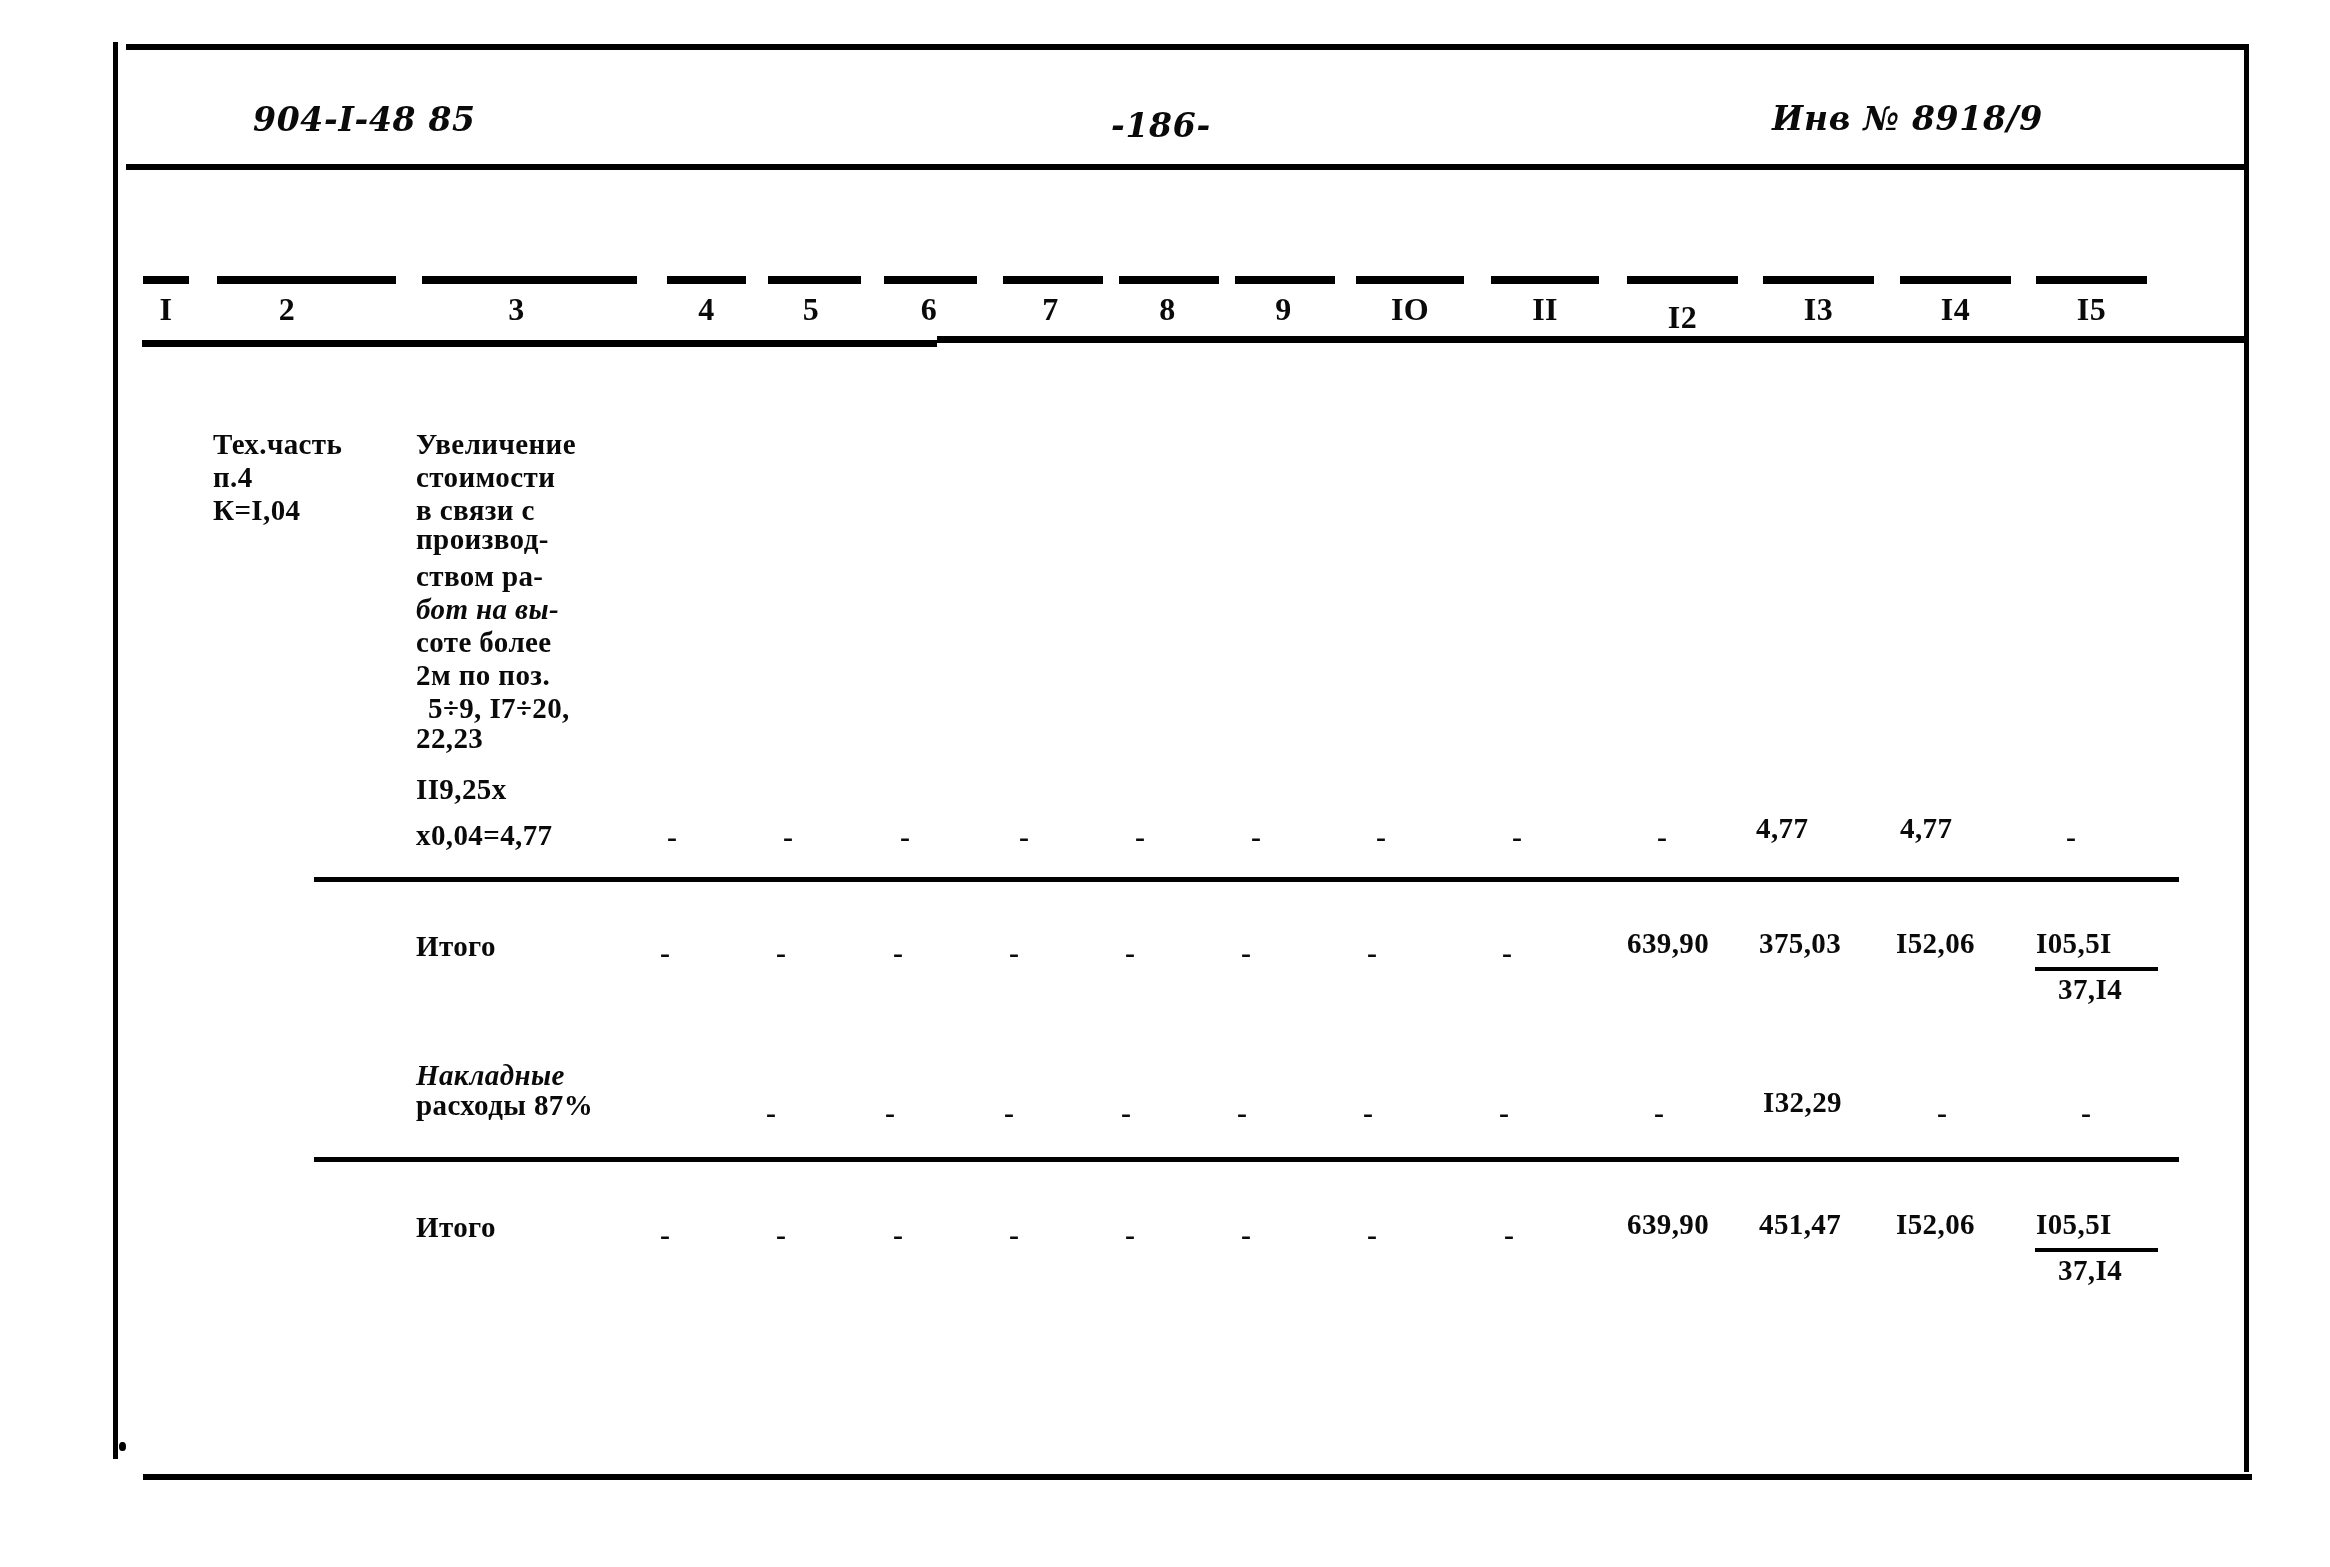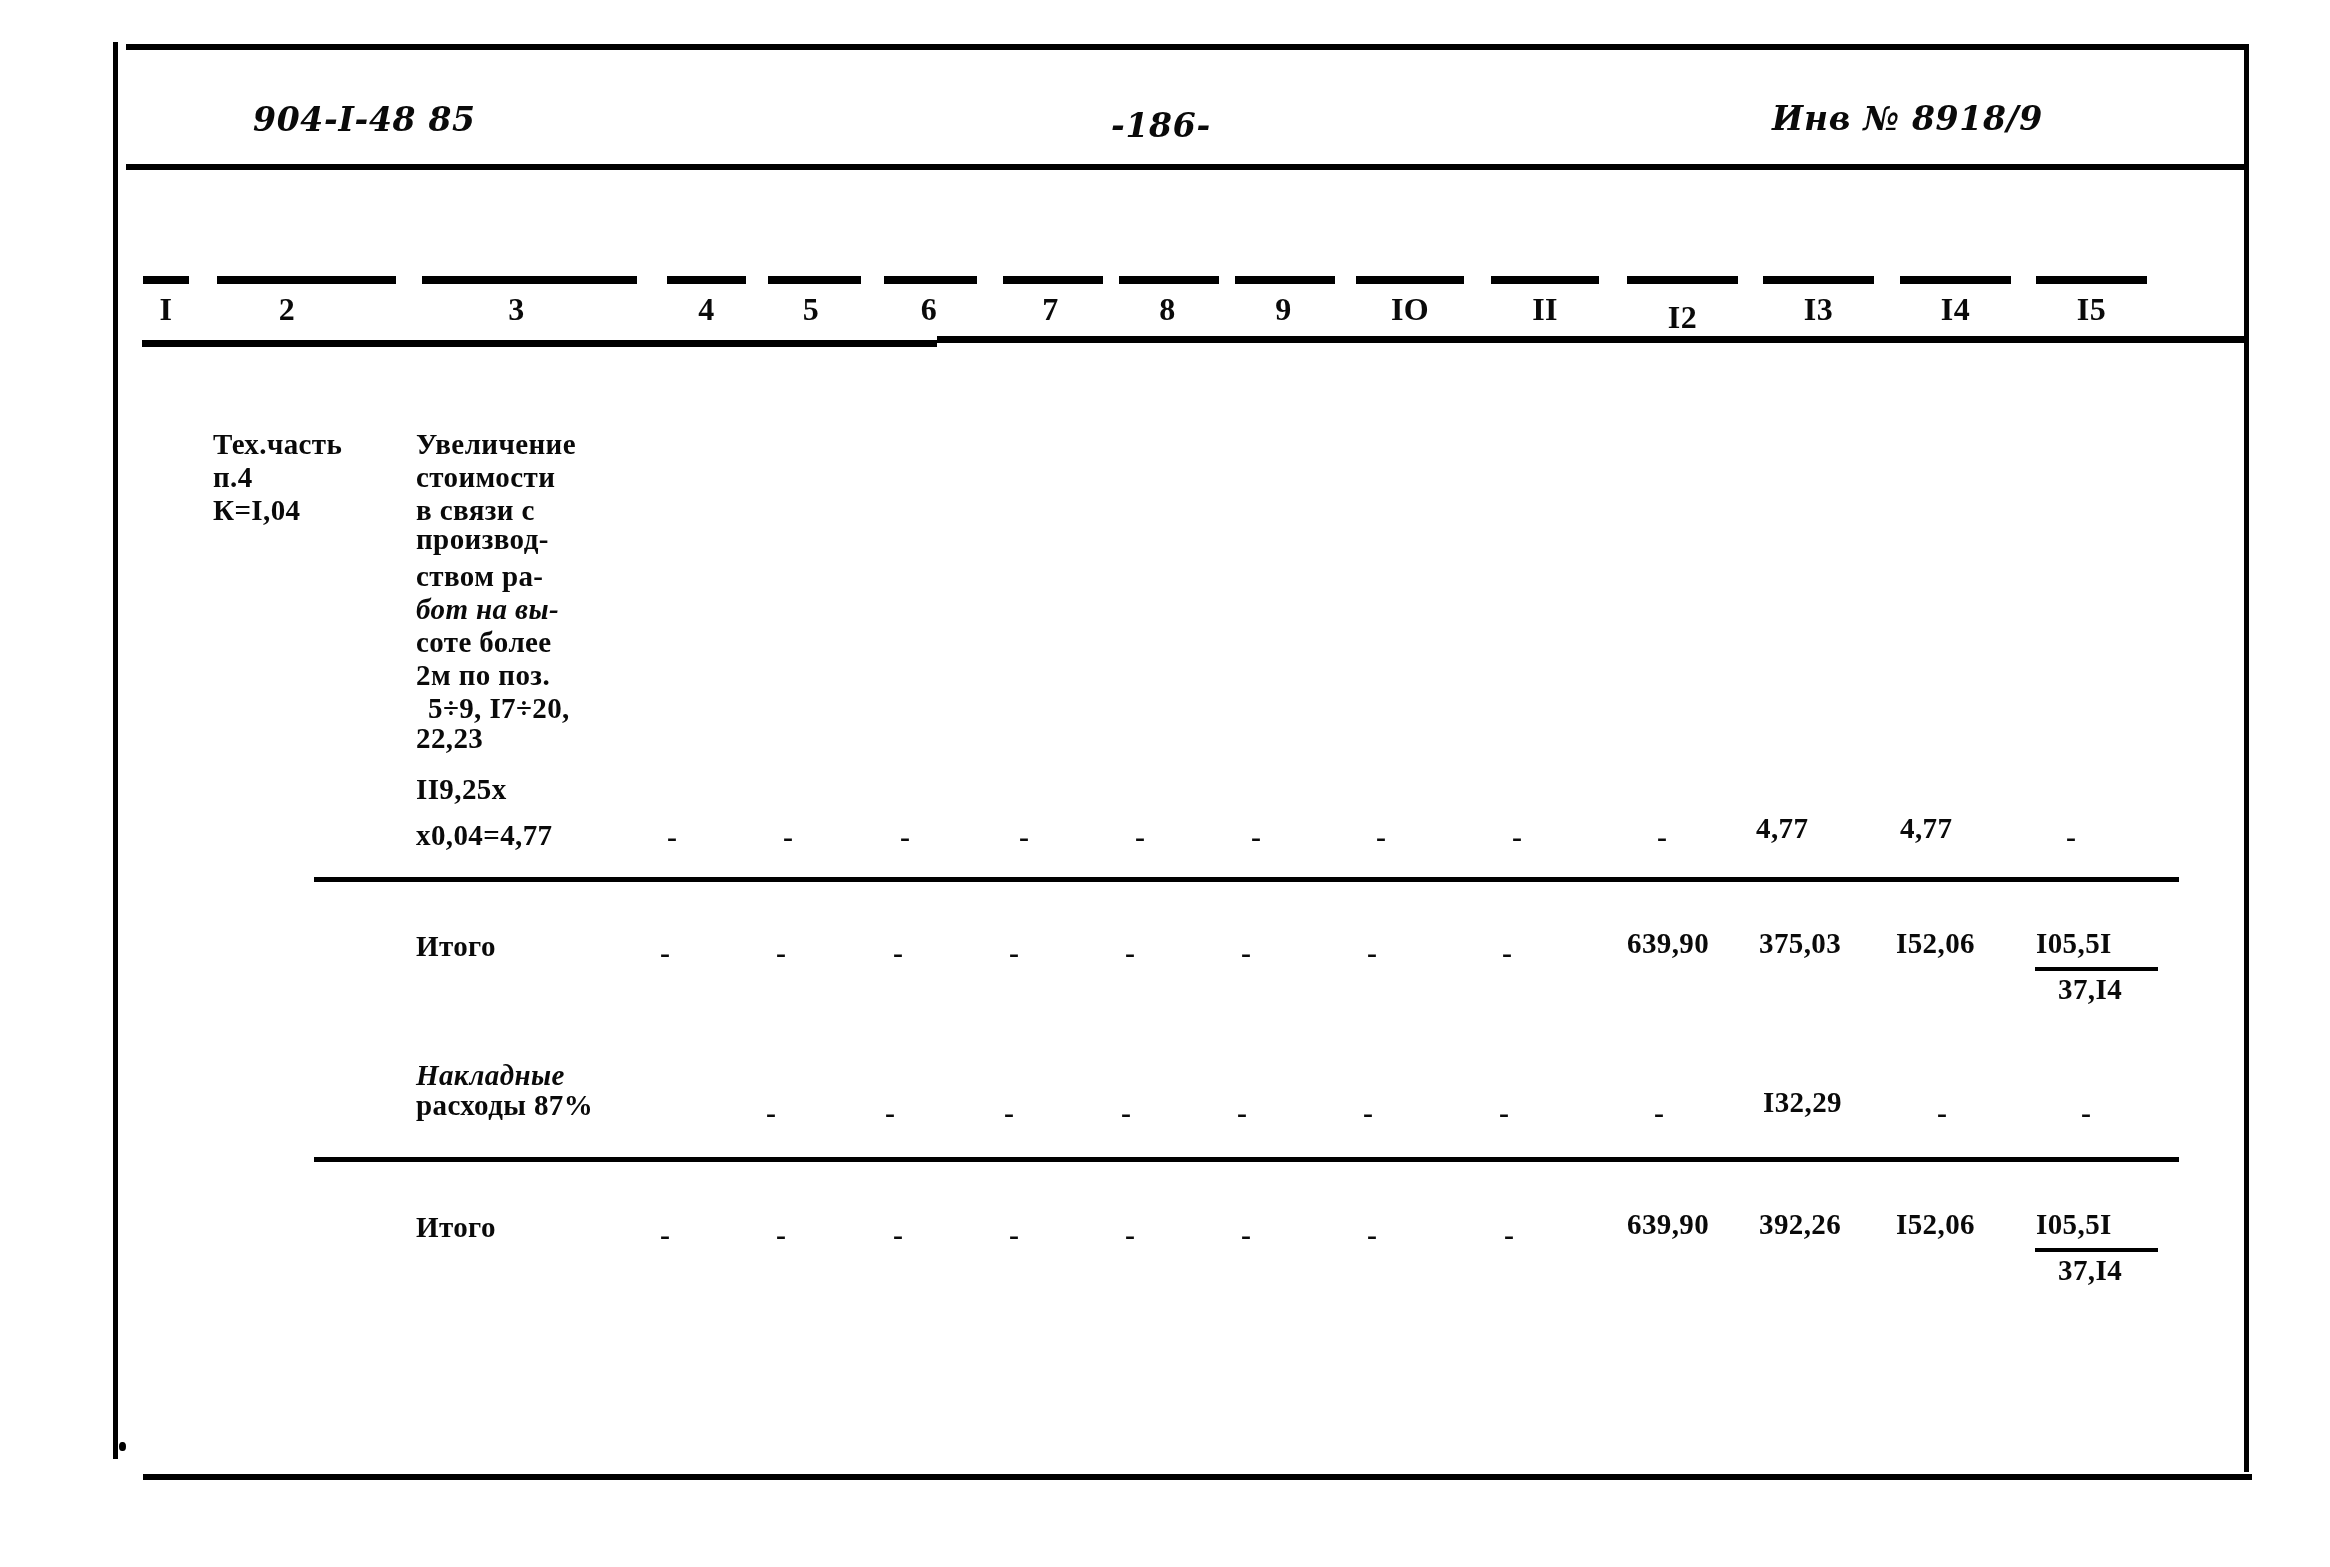--- a/index.html
+++ b/index.html
@@ -264,21 +264,21 @@
   <div class="txt dash" style="left:660px;  top:1220px;">-</div>
   <div class="txt dash" style="left:776px; top:1220px;">-</div>
   <div class="txt dash" style="left:893px; top:1220px;">-</div>
   <div class="txt dash" style="left:1009px; top:1220px;">-</div>
   <div class="txt dash" style="left:1125px; top:1220px;">-</div>
   <div class="txt dash" style="left:1241px; top:1220px;">-</div>
   <div class="txt dash" style="left:1367px; top:1220px;">-</div>
   <div class="txt dash" style="left:1504px; top:1220px;">-</div>
 
   <div class="txt tw-num" style="left:1627px; top:1208px;">639,90</div>
-  <div class="txt tw-num" style="left:1759px; top:1208px;">392,26</div>
+  <div class="txt tw-num" style="left:1759px; top:1208px;">451,47</div>
   <div class="txt tw-num" style="left:1896px; top:1208px;">I52,06</div>
 
   <div class="txt tw-num" style="left:2036px; top:1208px;">I05,5I</div>
   <div class="frac-line" style="left:2035px; top:1248px; width:123px;"></div>
   <div class="txt tw-num" style="left:2058px; top:1254px;">37,I4</div>
 
   <div class="speck" style="left:119px; top:1442px; width:6.5px; height:9.3px;"></div>
 
 </div>
 

